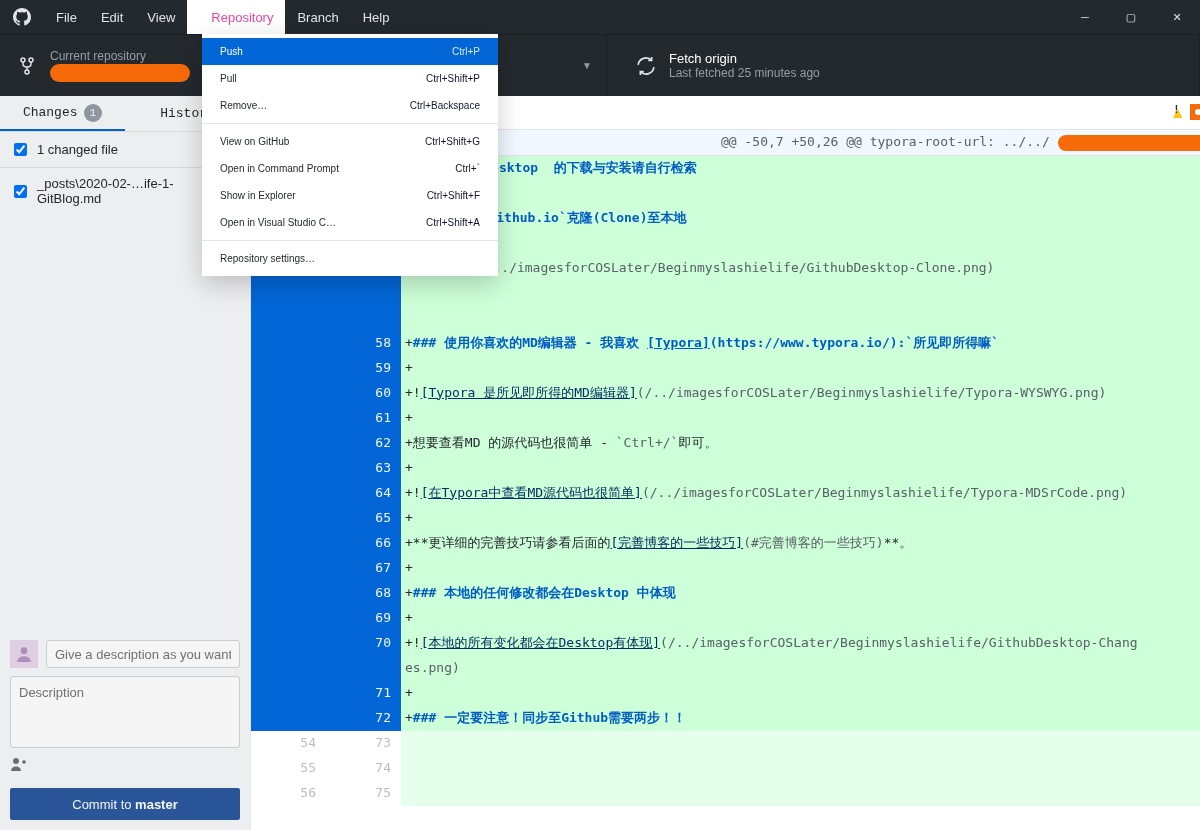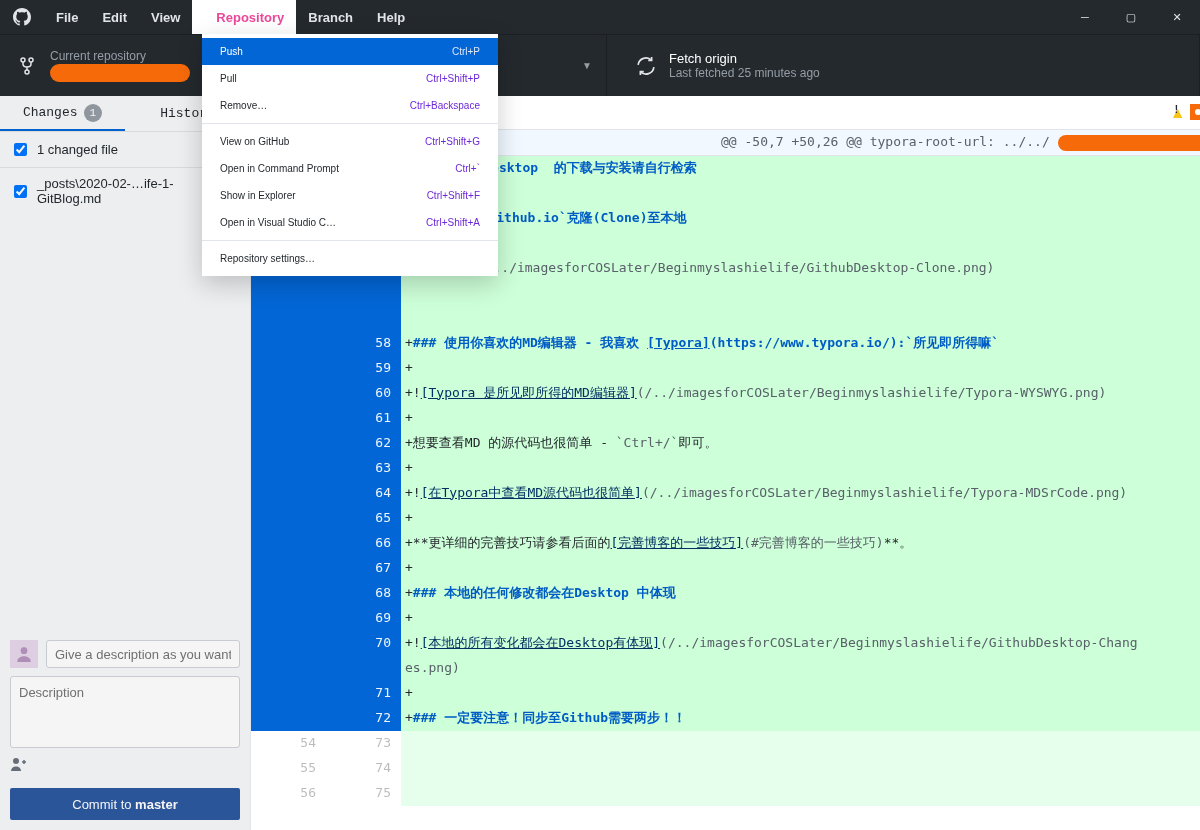--- a/index.html
+++ b/index.html
@@ -1,19 +1,19 @@
 <!DOCTYPE html>
 <html><head>
 <meta charset="utf-8">
 <style>
   * { margin: 0; padding: 0; box-sizing: border-box; }
   body { font-family: -apple-system, "Segoe UI", Arial, sans-serif; font-size: 13px; background: #fff; color: #24292e; overflow: hidden; width: 1200px; height: 830px; }
   .titlebar { display: flex; align-items: center; height: 34px; background: #24292e; color: #e1e4e8; }
   .titlebar .logo { width: 24px; height: 24px; margin: 0 10px; display: flex; align-items: center; justify-content: center; }
-  .menubar { display: flex; height: 100%; align-items: flex-start; font-weight: bold; }
+  .menubar { display: flex; height: 100%; align-items: flex-start; }
   .menu-item { padding: 0 12px; height: 100%; display: flex; align-items: center; cursor: default; }
   .menu-item.open { background: #fff; color: #ec4899; padding-left: 24px; }
   .windowctl { margin-left: auto; display: flex; }
   .winbtn { width: 46px; height: 34px; display: flex; align-items: center; justify-content: center; color: #e1e4e8; font-size: 11px; font-family: "Segoe MDL2 Assets", Arial, sans-serif; }
   .toolbar { display: flex; height: 62px; background: #24292e; color: #e1e4e8; border-top: 1px solid #1b1f23; gap: 8px; }
   .tb-section { display: flex; align-items: center; border-right: 1px solid #1b1f23; }
   .tb-repo { width: 315px; padding-left: 16px; }
   .tb-branch { width: 284px; padding-left: 16px; }
   .tb-fetch { flex: 1; padding-left: 20px; }
   .tb-icon { width: 22px; margin-right: 12px; display:flex; align-items:center; justify-content:center;}
@@ -55,21 +55,21 @@
   .diff-row.selrow .code { background:#cdffd8; }
   .diff-row.nosel .code { background:#e6ffed; }
   .code { flex:1; white-space:pre; padding-left:4px;}
   .gray { color:#586069; }
   .blue { color:#005cc5; font-weight:bold;}
   .underline { text-decoration:underline; color:#032f62;}
   .linkish { color:#005cc5; text-decoration:underline;}
   .dropdown { position:absolute; top:34px; left:202px; width:296px; background:#fff; box-shadow:0 8px 24px rgba(0,0,0,0.2); z-index:100; padding:4px 0;}
   .dd-item { display:flex; align-items:center; justify-content:space-between; padding:8px 18px; font-size:10px; color:#24292e;}
   .dd-item.hover { background:#0366d6; color:#fff;}
-  .dd-short { color:#6d28d9;}
+  .dd-short { color:#0f172a;}
   .dd-item.hover .dd-short { color:#dce7fa;}
   .dd-sep { height:1px; background:#e1e4e8; margin:4px 0;}
   .sidebar-overlay { position:absolute; inset:0; background:rgba(0,0,0,0.04); pointer-events:none;}
 </style>
 </head>
 <body>
 
 <div class="titlebar">
   <div class="logo">
     <svg viewBox="0 0 16 16" width="18" height="18" fill="#e1e4e8">

